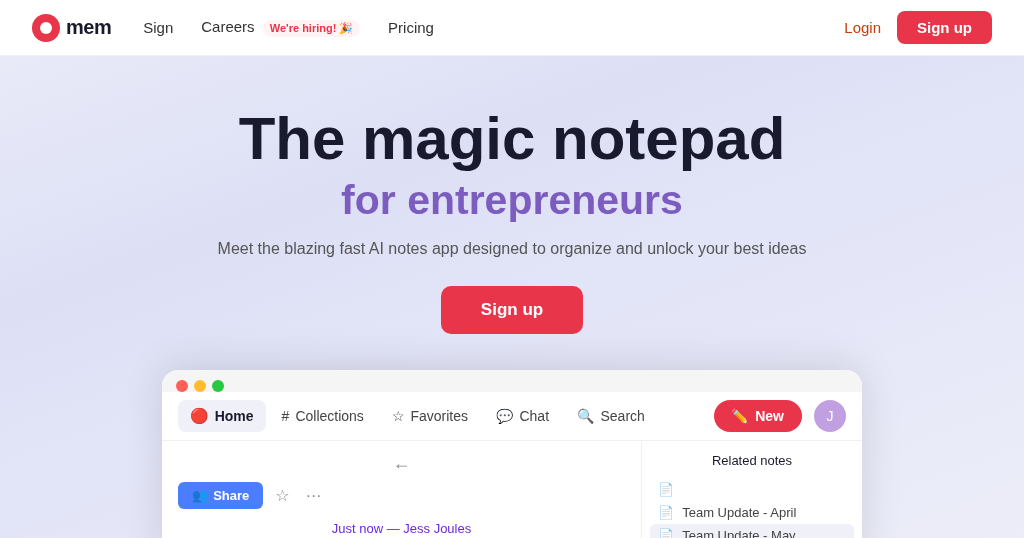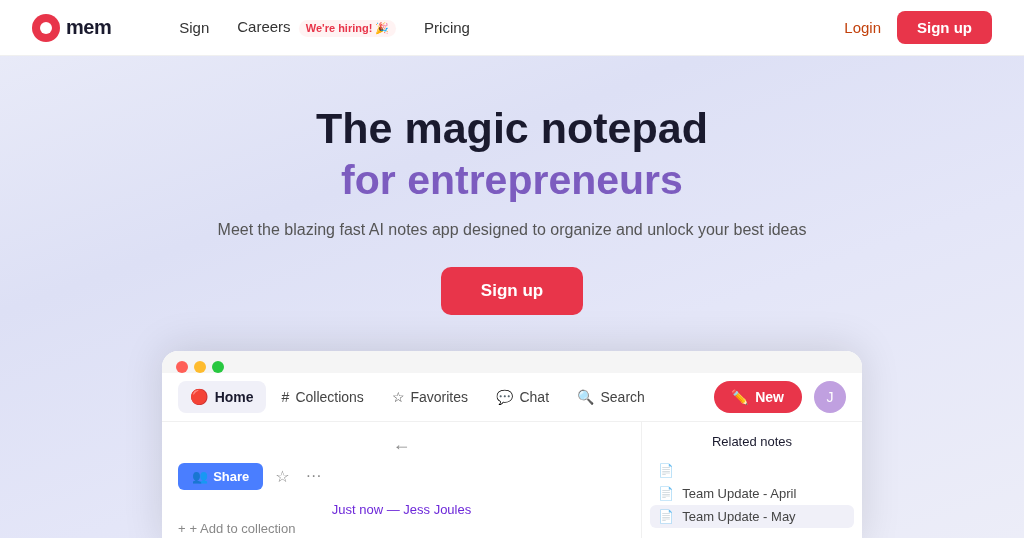--- a/index.html
+++ b/index.html
@@ -14,21 +14,20 @@
     
     .navbar {
       display: flex;
       align-items: center;
       padding: 0 32px;
       height: 56px;
       background: #fff;
       border-bottom: 1px solid #f0f0f0;
       position: relative;
       z-index: 10;
-      gap: 36px;
     }
     .logo {
       display: flex;
       align-items: center;
       gap: 6px;
       margin-right: 32px;
     }
     .logo-icon {
       width: 28px;
       height: 28px;
@@ -96,21 +95,21 @@
     .hero {
       background: linear-gradient(160deg, #e8eaf8 0%, #dde0f5 30%, #e4e6f8 60%, #ecedf8 100%);
       padding: 48px 32px 0;
       text-align: center;
       position: relative;
       height: calc(538px - 56px);
       overflow: hidden;
     }
 
     .hero-title {
-      font-size: 43px;
+      font-size: 60px;
       font-weight: 800;
       color: #1a1a2e;
       line-height: 1.15;
       margin-bottom: 4px;
     }
     .hero-subtitle {
       font-size: 41px;
       font-weight: 800;
       color: #1a1a2e;
       line-height: 1.15;

